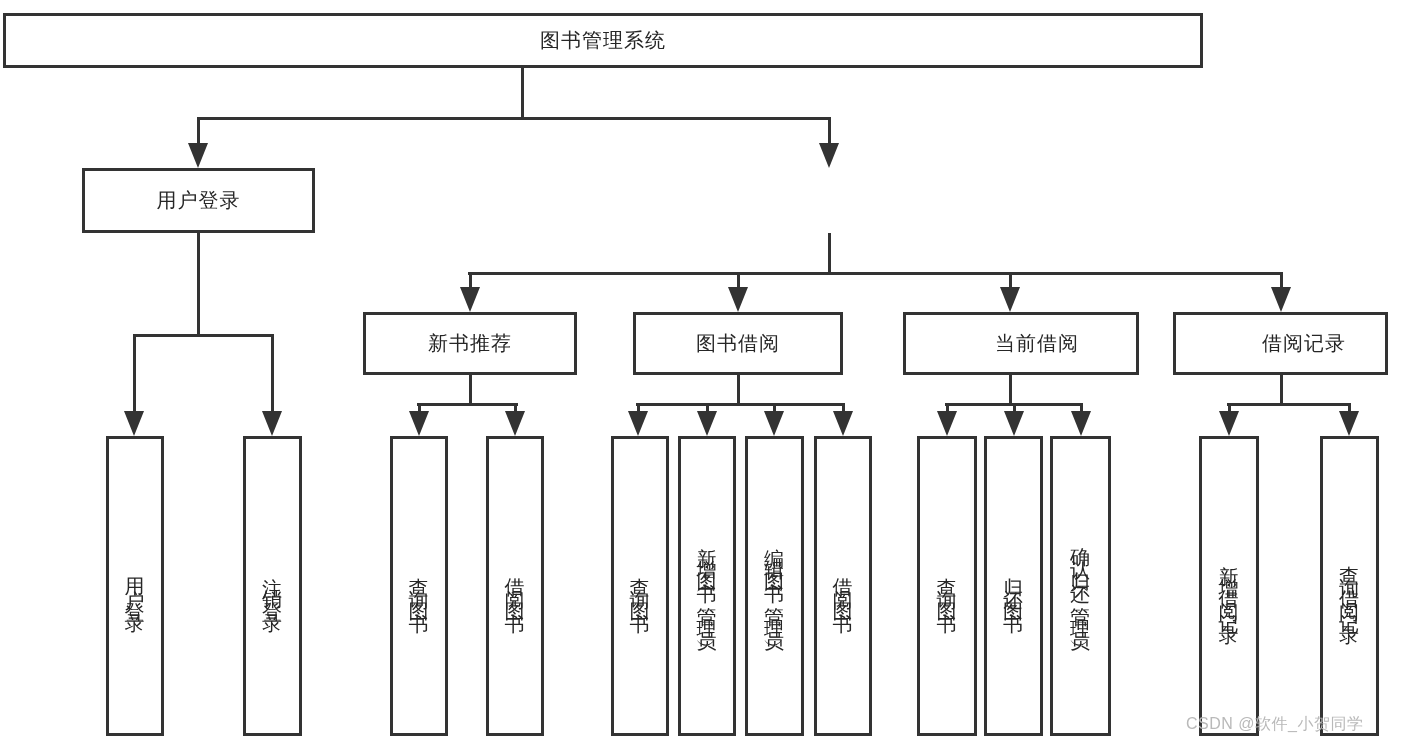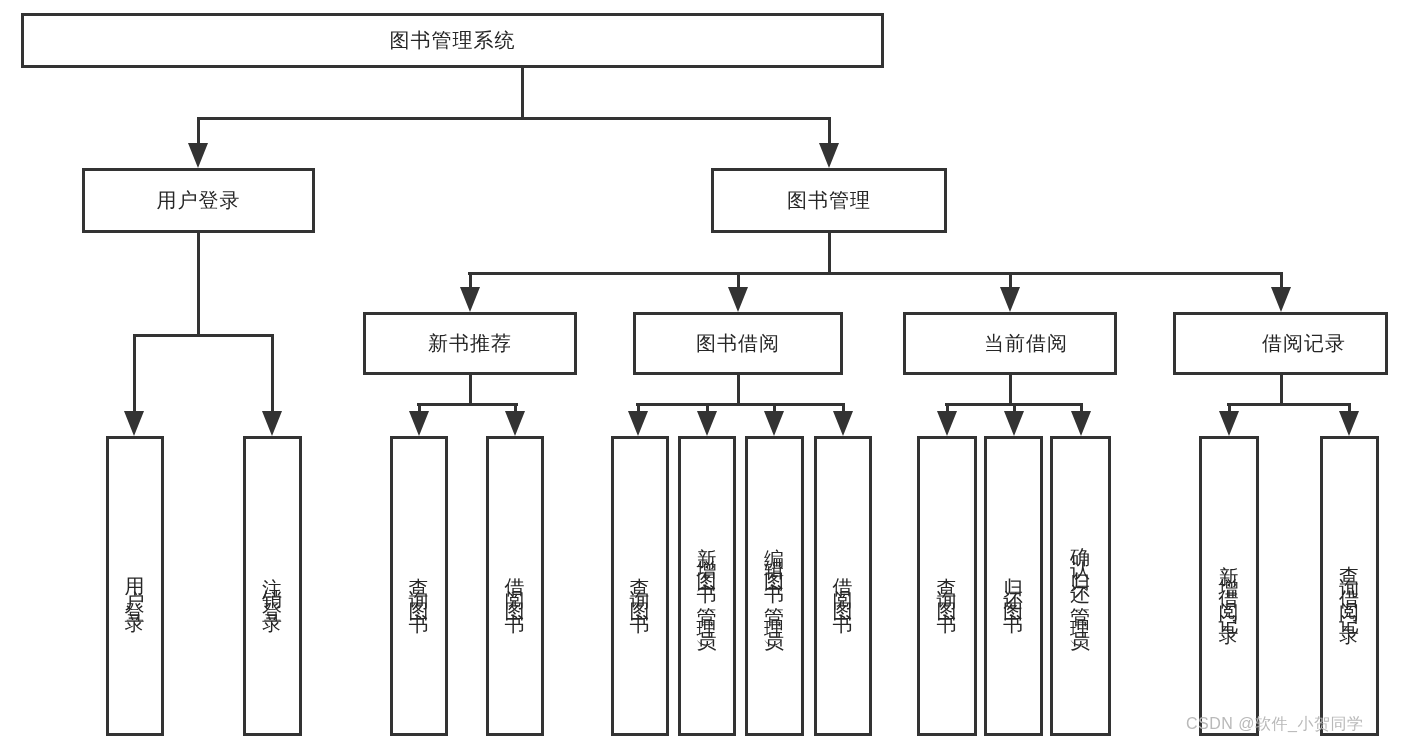--- a/index.html
+++ b/index.html
@@ -66,36 +66,33 @@
     letter-spacing: 0.5px;
     z-index: 10;
     white-space: nowrap;
   }
 </style>
 </head>
 <body>
 
 <div id="canvas">
 
-  <div class="box" style="left:21px; top:13px; width:863px; height:55px;">
+  <div class="box" style="left:3px; top:13px; width:1200px; height:55px;">
     <span>图书管理系统</span>
   </div>
 
   <div class="vl" style="left:521px; top:66px; height:53px;"></div>
   <div class="hl" style="left:197px; top:117px; width:634px;"></div>
   <div class="vl" style="left:197px; top:117px; height:28px;"></div>
   <div class="vl" style="left:828px; top:117px; height:28px;"></div>
   <div class="arrow" style="left:188px; top:143px;"></div>
   <div class="arrow" style="left:819px; top:143px;"></div>
 
   <div class="box" style="left:82px; top:168px; width:233px; height:65px;">
     <span>用户登录</span>
-  </div>
-  <div class="box" style="left:711px; top:168px; width:236px; height:65px;">
-    <span>图书管理</span>
   </div>
 
   <div class="vl" style="left:197px; top:233px; height:103px;"></div>
   <div class="hl" style="left:133px; top:334px; width:141px;"></div>
   <div class="vl" style="left:133px; top:334px; height:81px;"></div>
   <div class="vl" style="left:271px; top:334px; height:81px;"></div>
   <div class="arrow" style="left:124px; top:411px;"></div>
   <div class="arrow" style="left:262px; top:411px;"></div>
 
   <div class="vl" style="left:828px; top:233px; height:42px;"></div>
@@ -108,21 +105,21 @@
   <div class="arrow" style="left:728px; top:287px;"></div>
   <div class="arrow" style="left:1000px; top:287px;"></div>
   <div class="arrow" style="left:1271px; top:287px;"></div>
 
   <div class="box" style="left:633px; top:312px; width:210px; height:63px;">
     <span>图书借阅</span>
   </div>
   <div class="box" style="left:363px; top:312px; width:214px; height:63px;">
     <span>新书推荐</span>
   </div>
-  <div class="box" style="left:903px; top:312px; width:214px; height:63px;padding-left:32px;">
+  <div class="box" style="left:903px; top:312px; width:236px; height:63px;padding-left:32px;">
     <span>当前借阅</span>
   </div>
   <div class="box" style="left:1173px; top:312px; width:215px; height:63px;padding-left:47px;">
     <span>借阅记录</span>
   </div>
 
   <div class="vl" style="left:469px; top:375px; height:31px;"></div>
   <div class="hl" style="left:417px; top:403px; width:101px;"></div>
   <div class="vl" style="left:418px; top:403px; height:12px;"></div>
   <div class="vl" style="left:514px; top:403px; height:12px;"></div>

